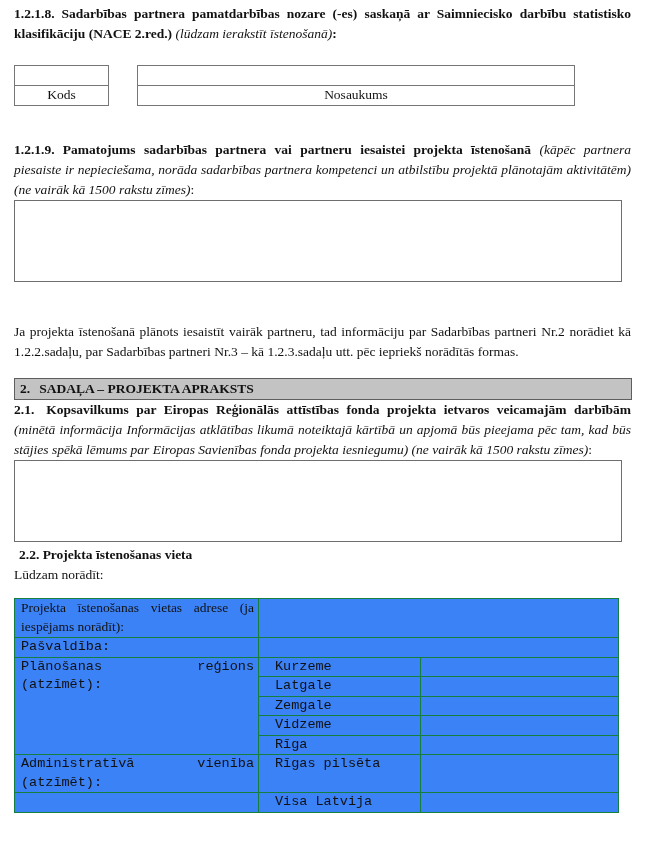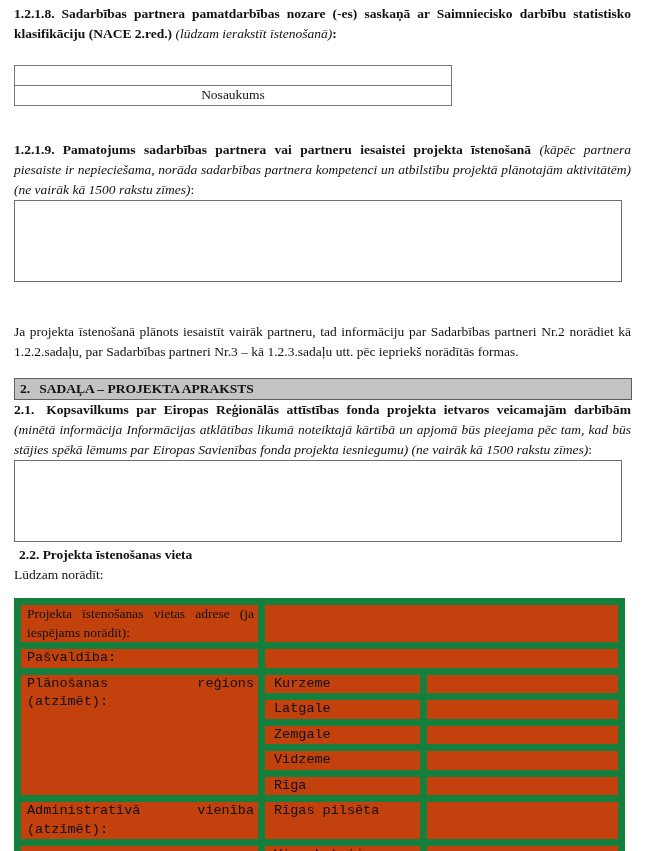--- a/index.html
+++ b/index.html
@@ -98,39 +98,43 @@
 
   
   .loc-table {
     margin-top: 13px;
     border-collapse: collapse;
     table-layout: fixed;
     width: 604px;
     font-size: 13.5px;
   }
   .loc-table td {
-    border: 7px solid #15803d;
+    border: 1px solid #15803d;
     vertical-align: top;
     padding: 0 4px 0 6px;
     line-height: 18.5px;
-    background: #c2410c;
+    background: #3b82f6;
   }
   .loc-table td.lbl { text-align: justify; }
-  .loc-table td.opt { padding-left: 9px; }
+  .loc-table td.opt { padding-left: 16px; }
   .row-addr td { height: 39px; }
   .row-std td  { height: 19px; font-family: Liberation Mono, monospace; }
 </style>
 </head>
 <body>
 
 <div class="page">
 
   <p class="h-just"><span class="bold">1.2.1.8.</span> <span class="bold">Sadarbības partnera pamatdarbības nozare (-es) saskaņā ar Saimniecisko darbību statistisko klasifikāciju (NACE 2.red.)</span> <span class="ital">(lūdzam ierakstīt īstenošanā)</span><span class="bold">:</span></p>
 
   <div class="nace-row">
+    <div class="nace-box nace-kods">
+      <div class="cell-input"></div>
+      <div class="cell-label">Kods</div>
+    </div>
     <div class="nace-box nace-nosaukums">
       <div class="cell-input"></div>
       <div class="cell-label">Nosaukums</div>
     </div>
   </div>
 
   <p class="h-just sec-1219"><span class="bold">1.2.1.9.</span> <span class="bold">Pamatojums sadarbības partnera vai partneru iesaistei projekta īstenošanā</span> <span class="ital">(kāpēc partnera piesaiste ir nepieciešama, norāda sadarbības partnera kompetenci un atbilstību projektā plānotajām aktivitātēm)</span> <span class="ital">(ne vairāk kā 1500 rakstu zīmes)</span><span>:</span></p>
 
   <div class="big-textbox box-1219"></div>
 

